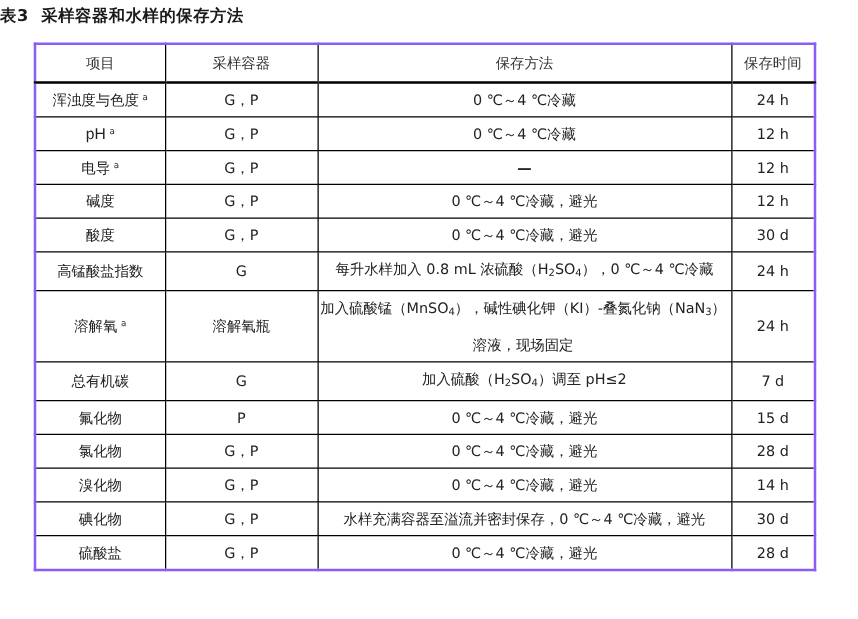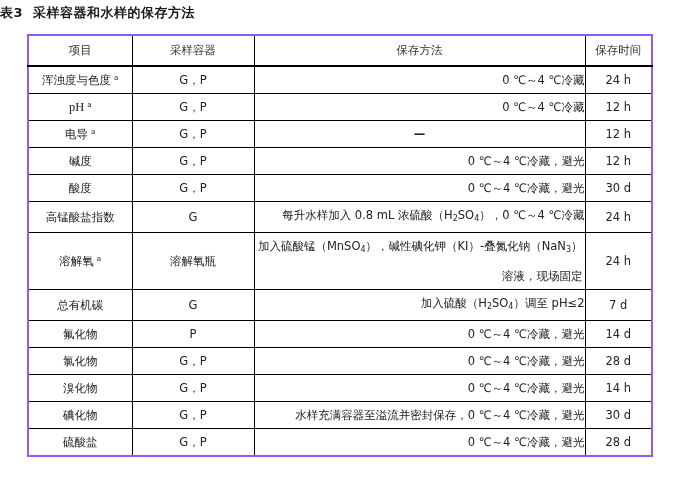--- a/index.html
+++ b/index.html
@@ -55,21 +55,21 @@
     table.data thead th {
       height: 29px;
       border-bottom: 2px solid #000000;
       text-align: center;
       color: #333333;
     }
     td.item, td.container, td.time {
       text-align: center;
     }
     td.method {
-      text-align: right;
+      text-align: center;
       padding-left: 1px;
       line-height: 26px;
     }
     td.method.tall {
       line-height: 26px;
       height: 53px;
       padding-right: 2px;
     }
     td.method.dash {
       text-align: center;
@@ -78,21 +78,21 @@
     .sup {
       font-size: 7px;
       vertical-align: 4px;
       margin-left: 3px;
     }
     .sub {
       font-size: 8px;
       vertical-align: -2px;
     }
     .latin {
-      font-family: Liberation Serif, serif;
+      font-family: Liberation Sans, sans-serif;
       font-size: 12.5px;
     }
   </style>
 </head>
 <body>
 
 <div class="caption">
   <span class="num">表3</span><span>采样容器和水样的保存方法</span>
 </div>
 
@@ -167,21 +167,21 @@
       <td class="item"><span>总有机碳</span></td>
       <td class="container latin">G</td>
       <td class="method"><span>加入硫酸（H</span><span class="sub">2</span><span>SO</span><span class="sub">4</span><span>）调至 pH≤2</span></td>
       <td class="time latin">7 d</td>
     </tr>
 
     <tr>
       <td class="item"><span>氟化物</span></td>
       <td class="container latin">P</td>
       <td class="method">0 ℃～4 ℃冷藏，避光</td>
-      <td class="time latin">14 d</td>
+      <td class="time latin">15 d</td>
     </tr>
 
     <tr>
       <td class="item"><span>氯化物</span></td>
       <td class="container latin">G，P</td>
       <td class="method">0 ℃～4 ℃冷藏，避光</td>
       <td class="time latin">28 d</td>
     </tr>
 
     <tr>

